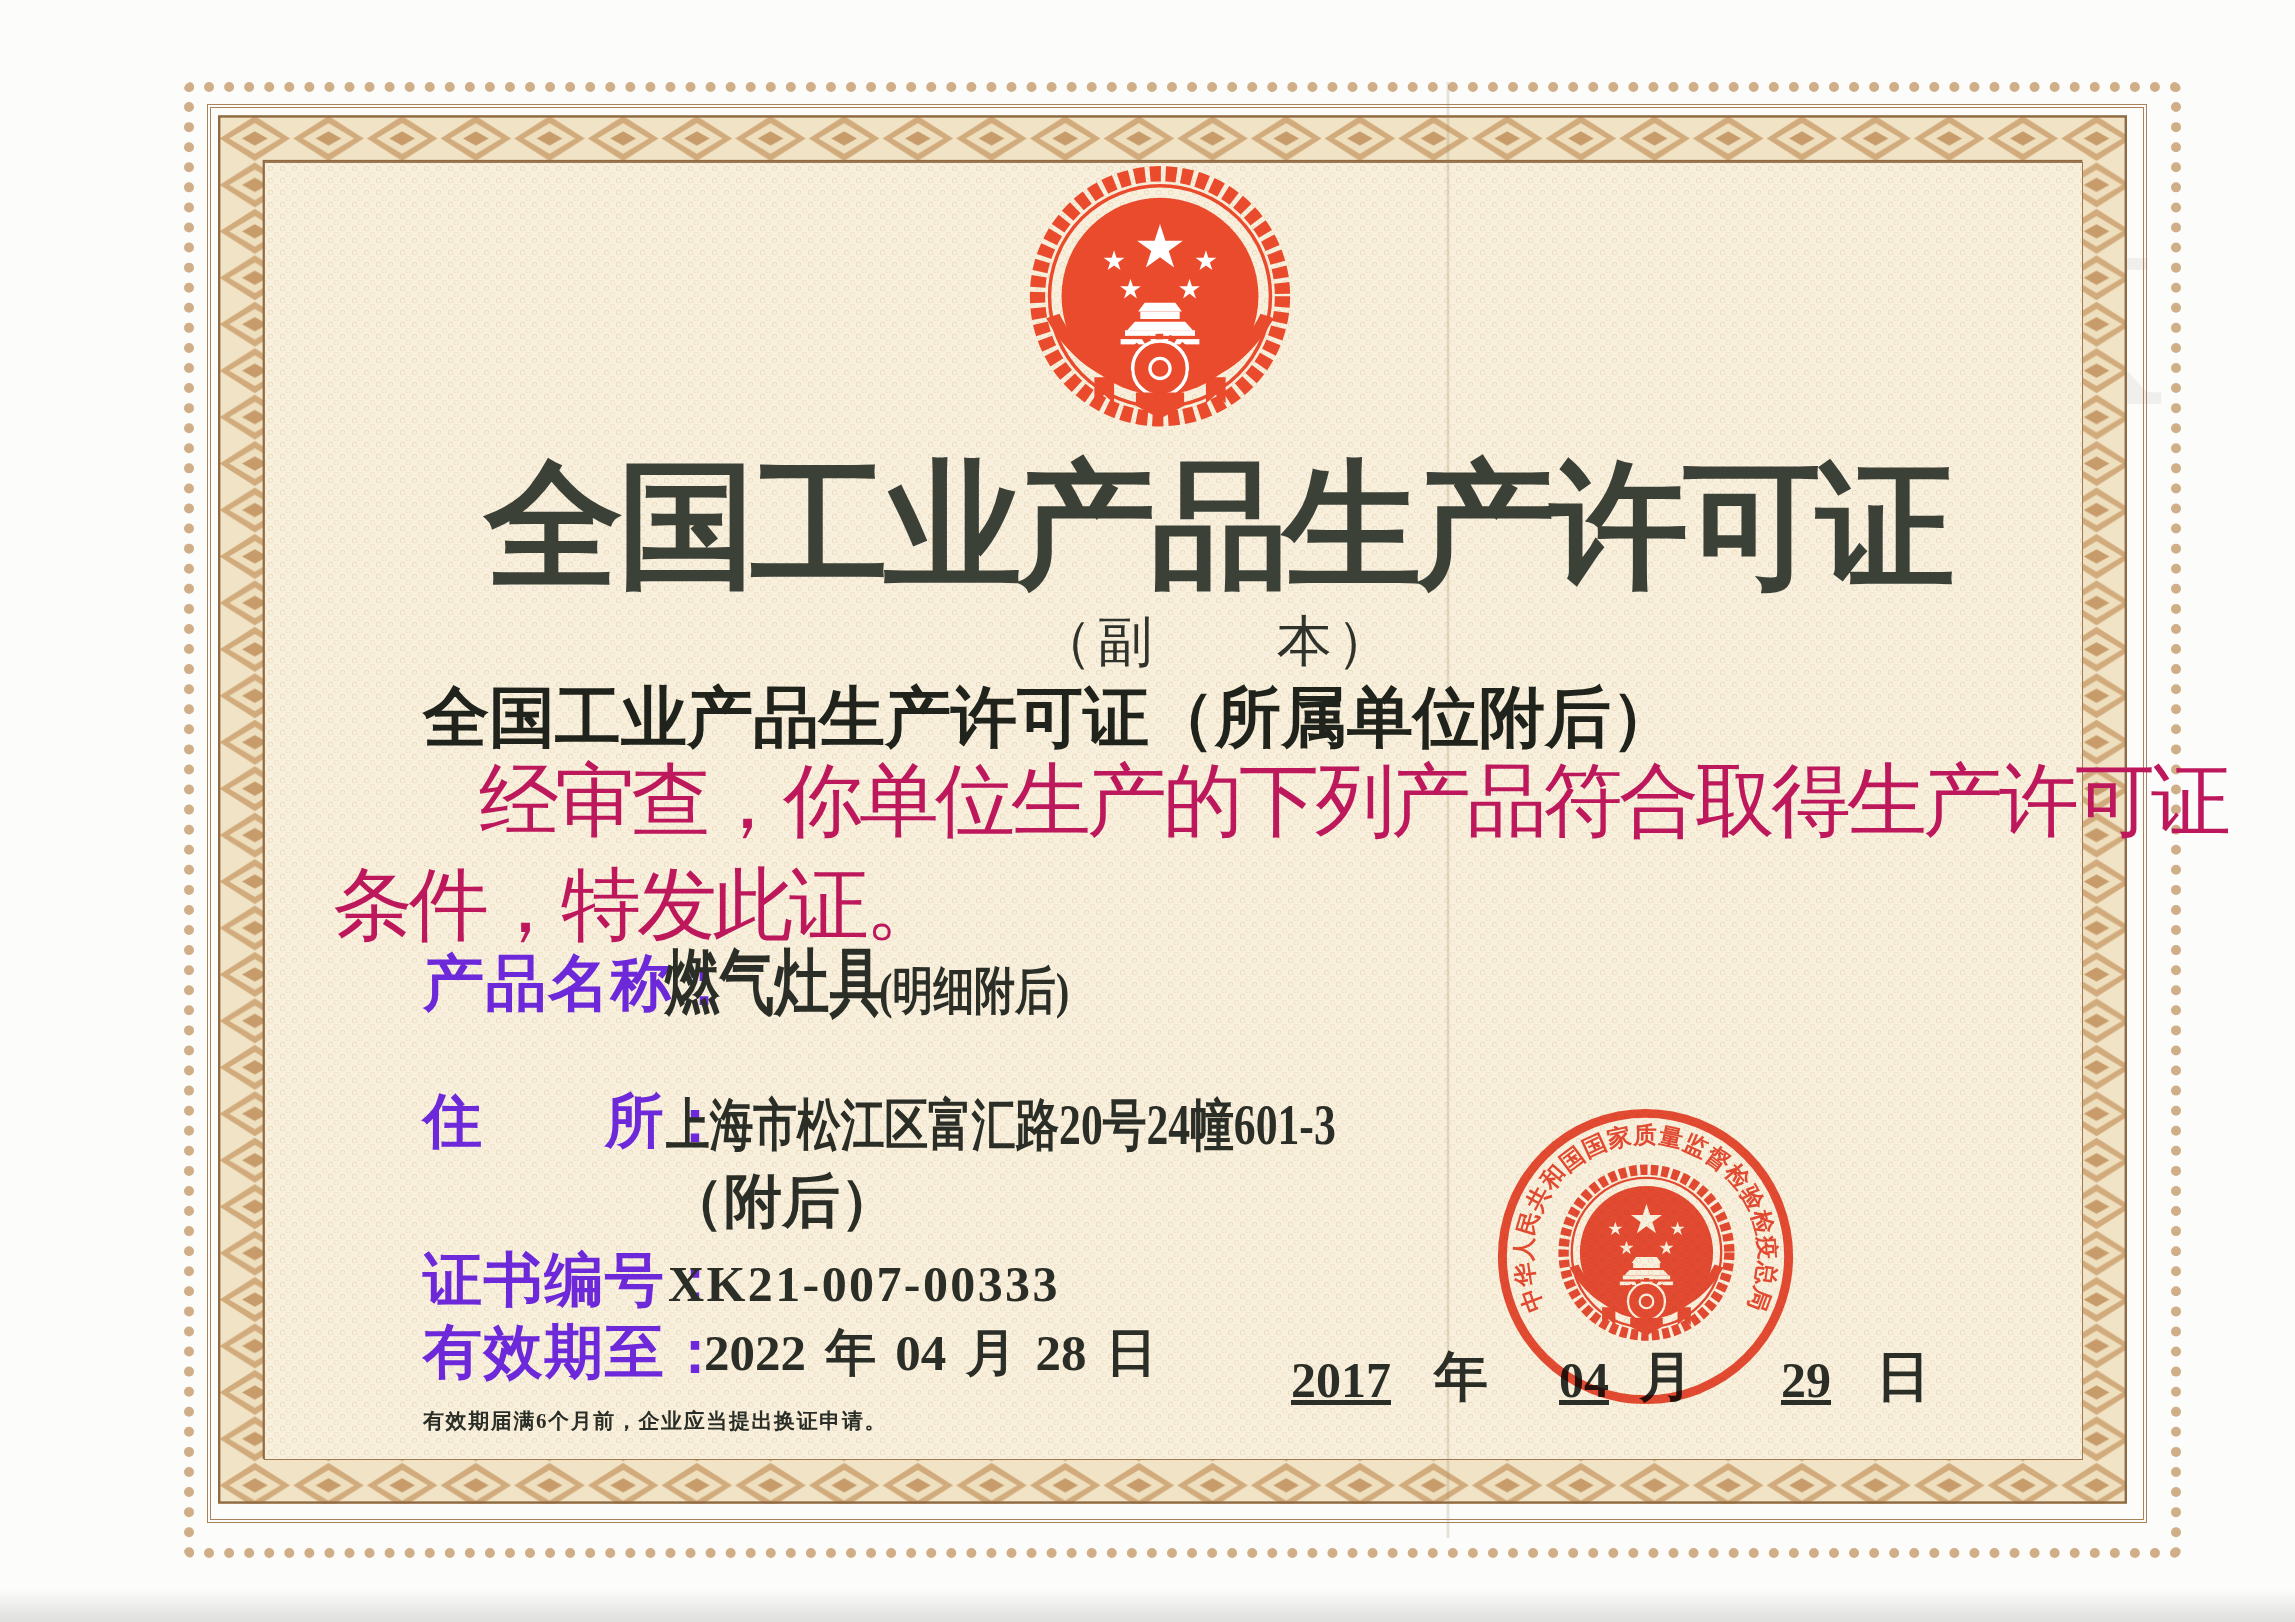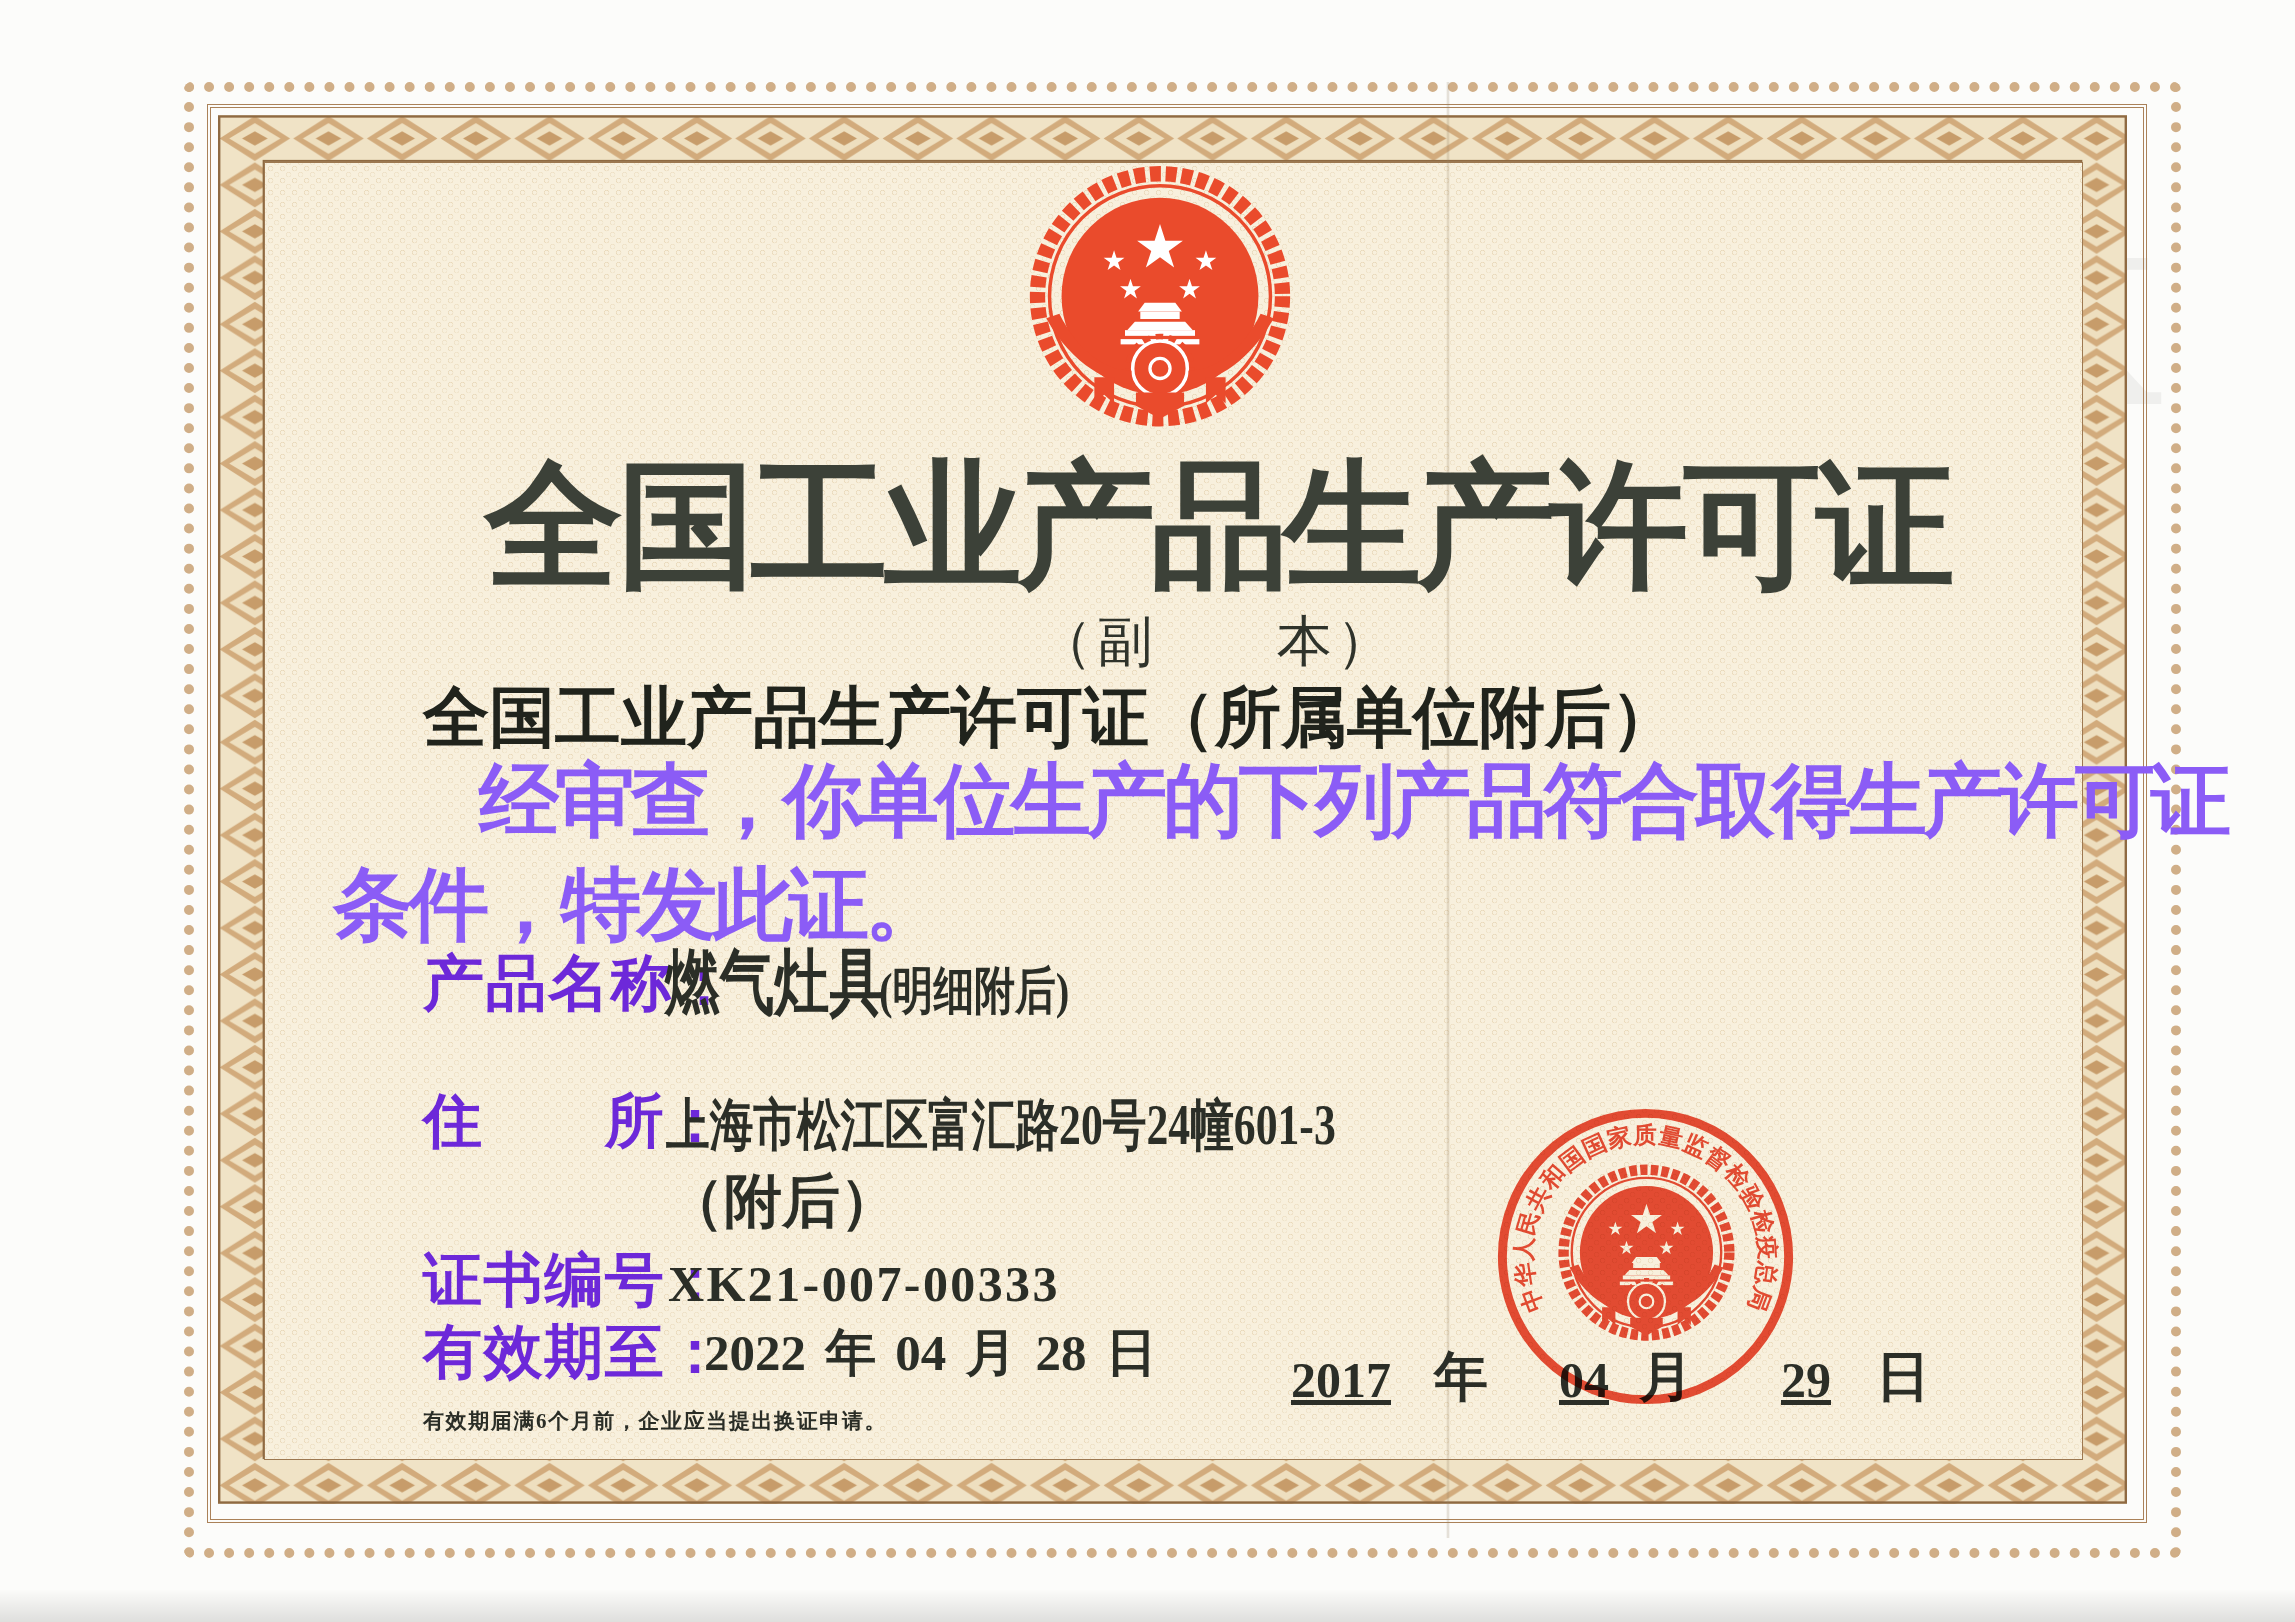--- a/index.html
+++ b/index.html
@@ -55,21 +55,21 @@
     left:400px; top:458px; width:1634px; text-align:center;
     font-size:138px; font-weight:700; letter-spacing:-4.8px; color:#3c4138;
   }
   .subtitle{
     left:400px; top:614px; width:1634px; text-align:center;
     font-size:55px; font-weight:400; letter-spacing:4.8px; color:#2f332b;
   }
   .company{
     left:423px; top:685px; font-size:66px; font-weight:700; color:#20231c;
   }
-  .para{font-size:80px; font-weight:700; letter-spacing:-4px; color:#8b5cf6;}
+  .para{font-size:80px; font-weight:400; letter-spacing:-4px; color:#be185d;}
   .para1{left:479px; top:761px;}
   .para2{left:333px; top:865px;}
 
   .flabel{font-size:59px; font-weight:700; color:#6d28d9; letter-spacing:1.6px;}
   .fvalue{font-weight:600; color:#2b2e27;}
   .scx{transform-origin:left center; display:inline-block;}
 
   .lbl-product{left:423px; top:953px; font-size:61px;}
   .val-product{left:665px; top:947px; font-size:72px; font-weight:700; transform:scale(.76,1);}
   .note-product{left:879px; top:966px; font-size:51px; transform:scale(.8,1);}

